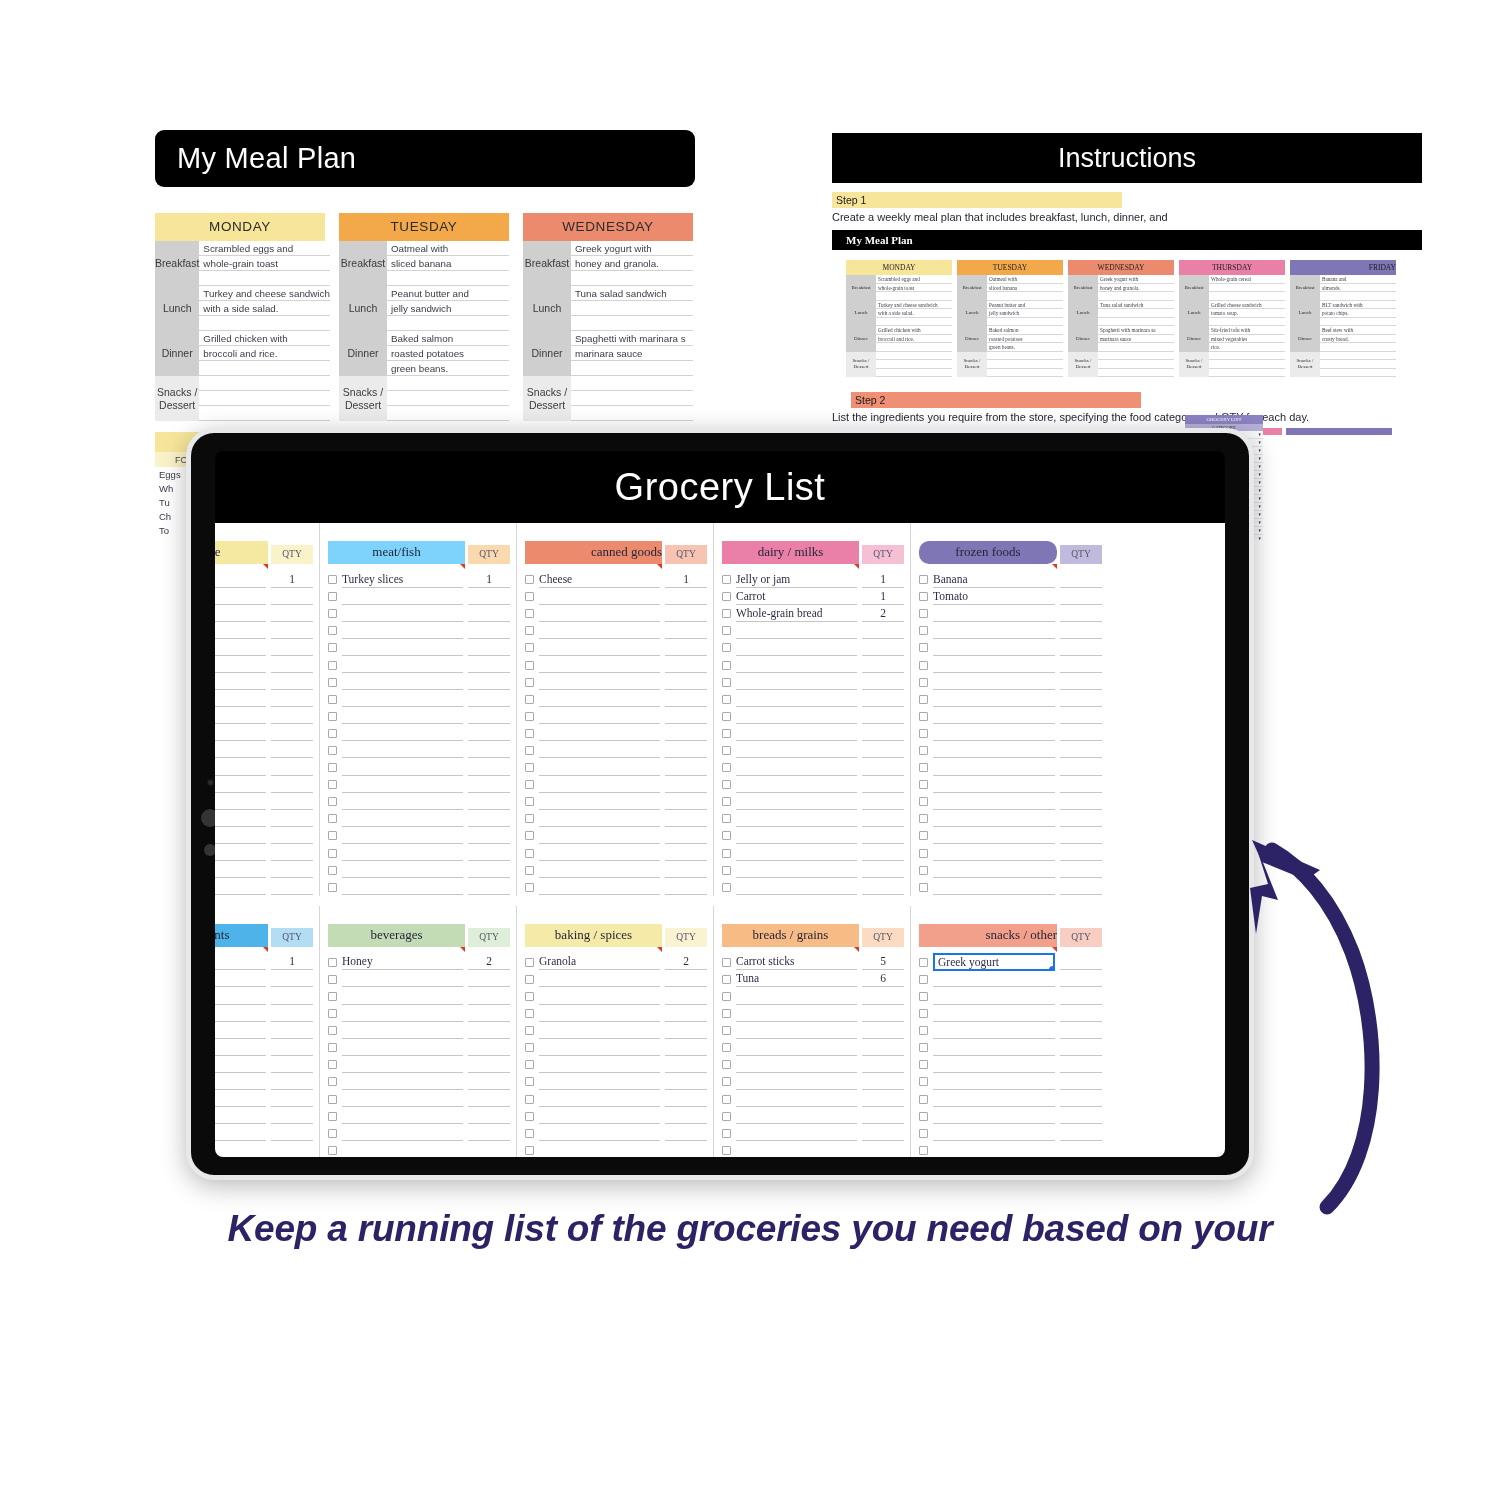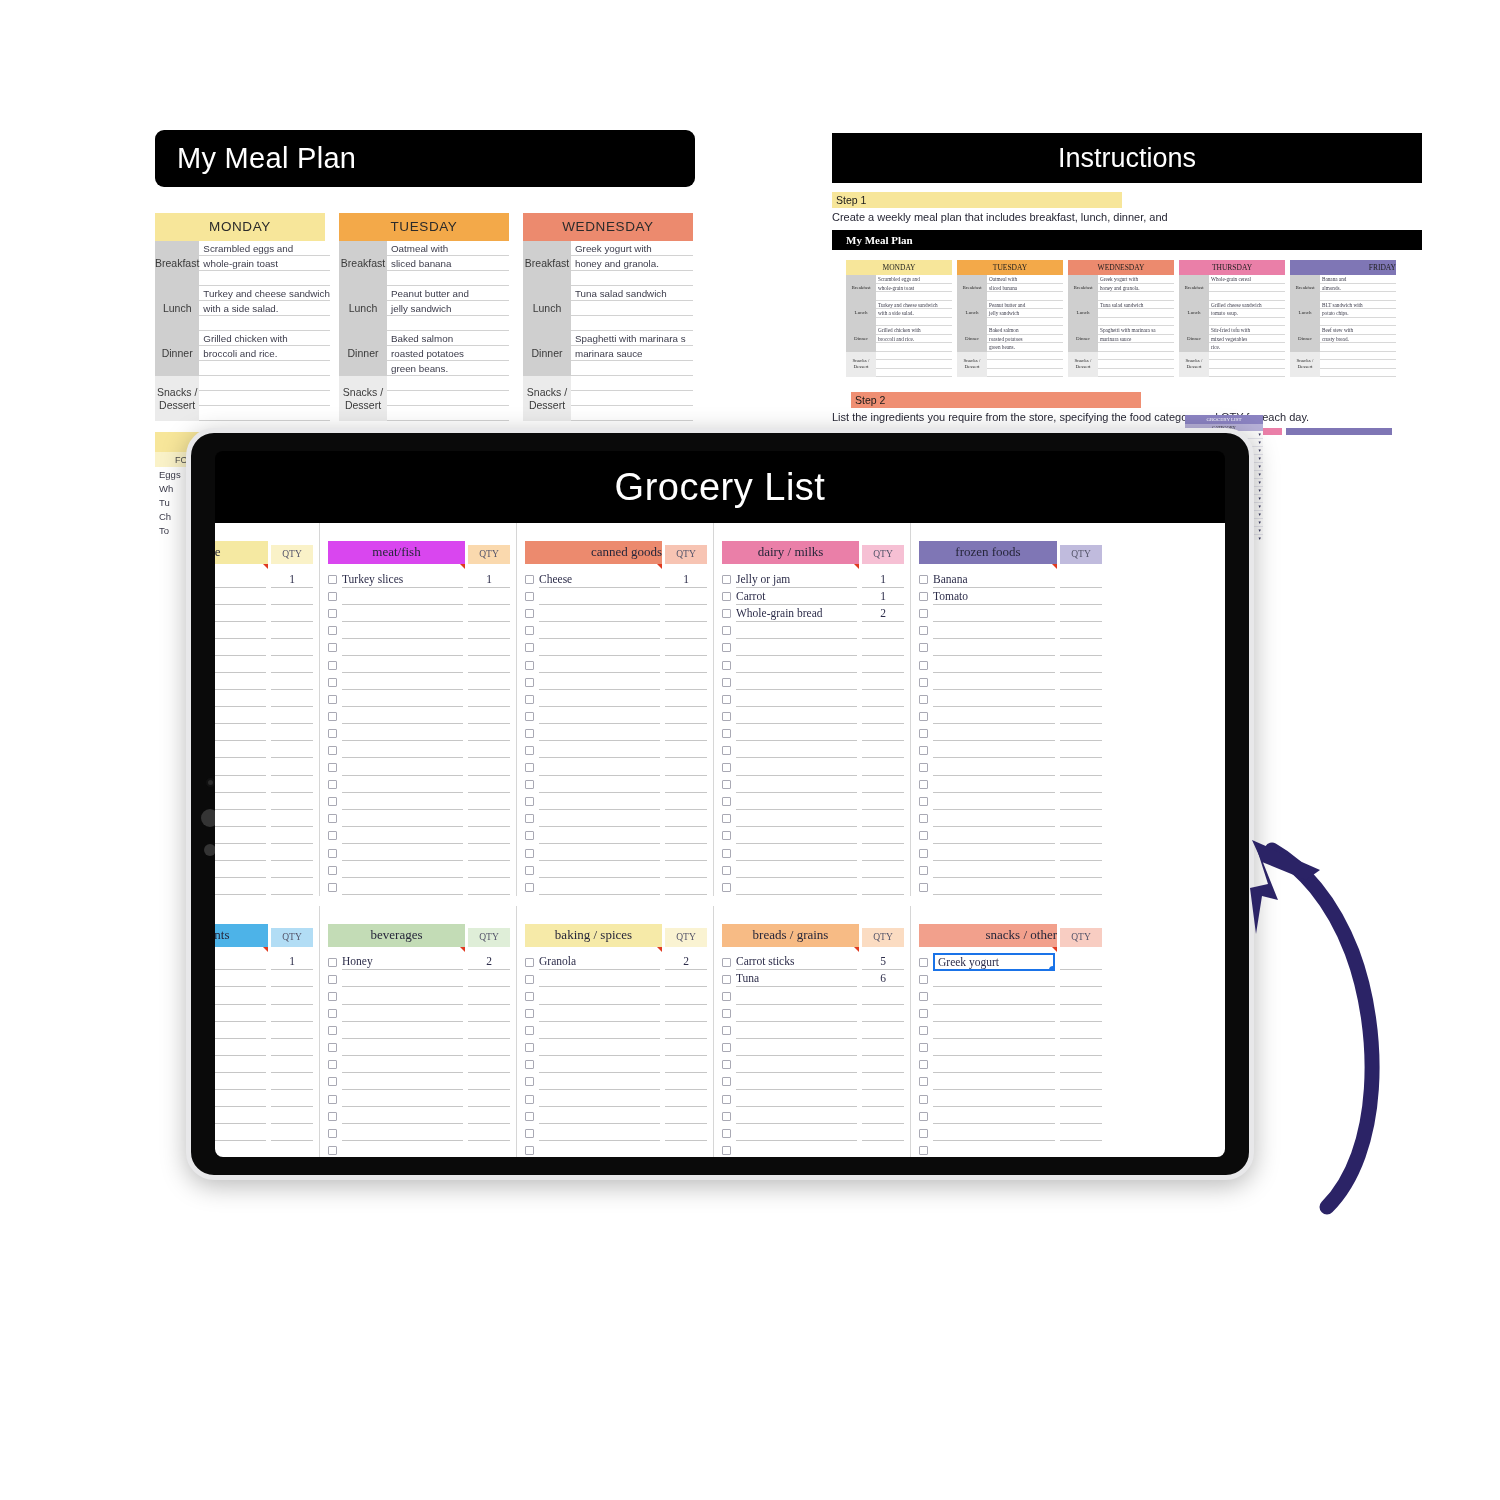--- a/index.html
+++ b/index.html
@@ -672,21 +672,21 @@
                 <div class="gl-val"></div>
               </div>
               <div class="gl-row">
                 <div class="gl-name"></div>
                 <div class="gl-val"></div>
               </div>
             </div>
           </div>
           <div class="gl-col">
             <div class="gl-chiprow">
-              <div class="gl-cat" style="background: #d946ef;">meat/fish</div>
+              <div class="gl-cat" style="background: #7dd3fc;">meat/fish</div>
               <div class="gl-qty" style="background: rgb(250, 217, 174);">QTY</div>
             </div>
             <div class="gl-rows">
               <div class="gl-row">
                 <div class="gl-check"></div>
                 <div class="gl-name">Turkey slices</div>
                 <div class="gl-val">1</div>
               </div>
               <div class="gl-row">
                 <div class="gl-check"></div>
@@ -981,21 +981,21 @@
               </div>
               <div class="gl-row">
                 <div class="gl-check"></div>
                 <div class="gl-name"></div>
                 <div class="gl-val"></div>
               </div>
             </div>
           </div>
           <div class="gl-col">
             <div class="gl-chiprow">
-              <div class="gl-cat" style="background: rgb(127, 118, 181);">frozen foods</div>
+              <div class="gl-cat" style="background: rgb(127, 118, 181); border-radius: 10px;">frozen foods</div>
               <div class="gl-qty" style="background: rgb(192, 187, 221);">QTY</div>
             </div>
             <div class="gl-rows">
               <div class="gl-row">
                 <div class="gl-check"></div>
                 <div class="gl-name">Banana</div>
                 <div class="gl-val"></div>
               </div>
               <div class="gl-row">
                 <div class="gl-check"></div>
@@ -1427,13 +1427,14 @@
 
 <div class="arrow">
   <svg width="230" height="400" viewBox="0 0 230 400" fill="none">
     <path d="M95 385 C 150 330, 150 210, 120 130 C 100 78, 70 45, 40 28" stroke="#2b2366" stroke-width="15" stroke-linecap="round" fill="none"></path>
     <path d="M22 18 L 46 78 L 30 74 L 24 112 L 18 66 L 36 62 Z" fill="#2b2366"></path>
     <path d="M20 18 L 88 48 L 74 58 L 30 40 Z" fill="#2b2366"></path>
   </svg>
 </div>
 
 <div class="caption">
+  <div>Keep a running list of the groceries you need based on your</div>
 </div>
 
 </body></html>

